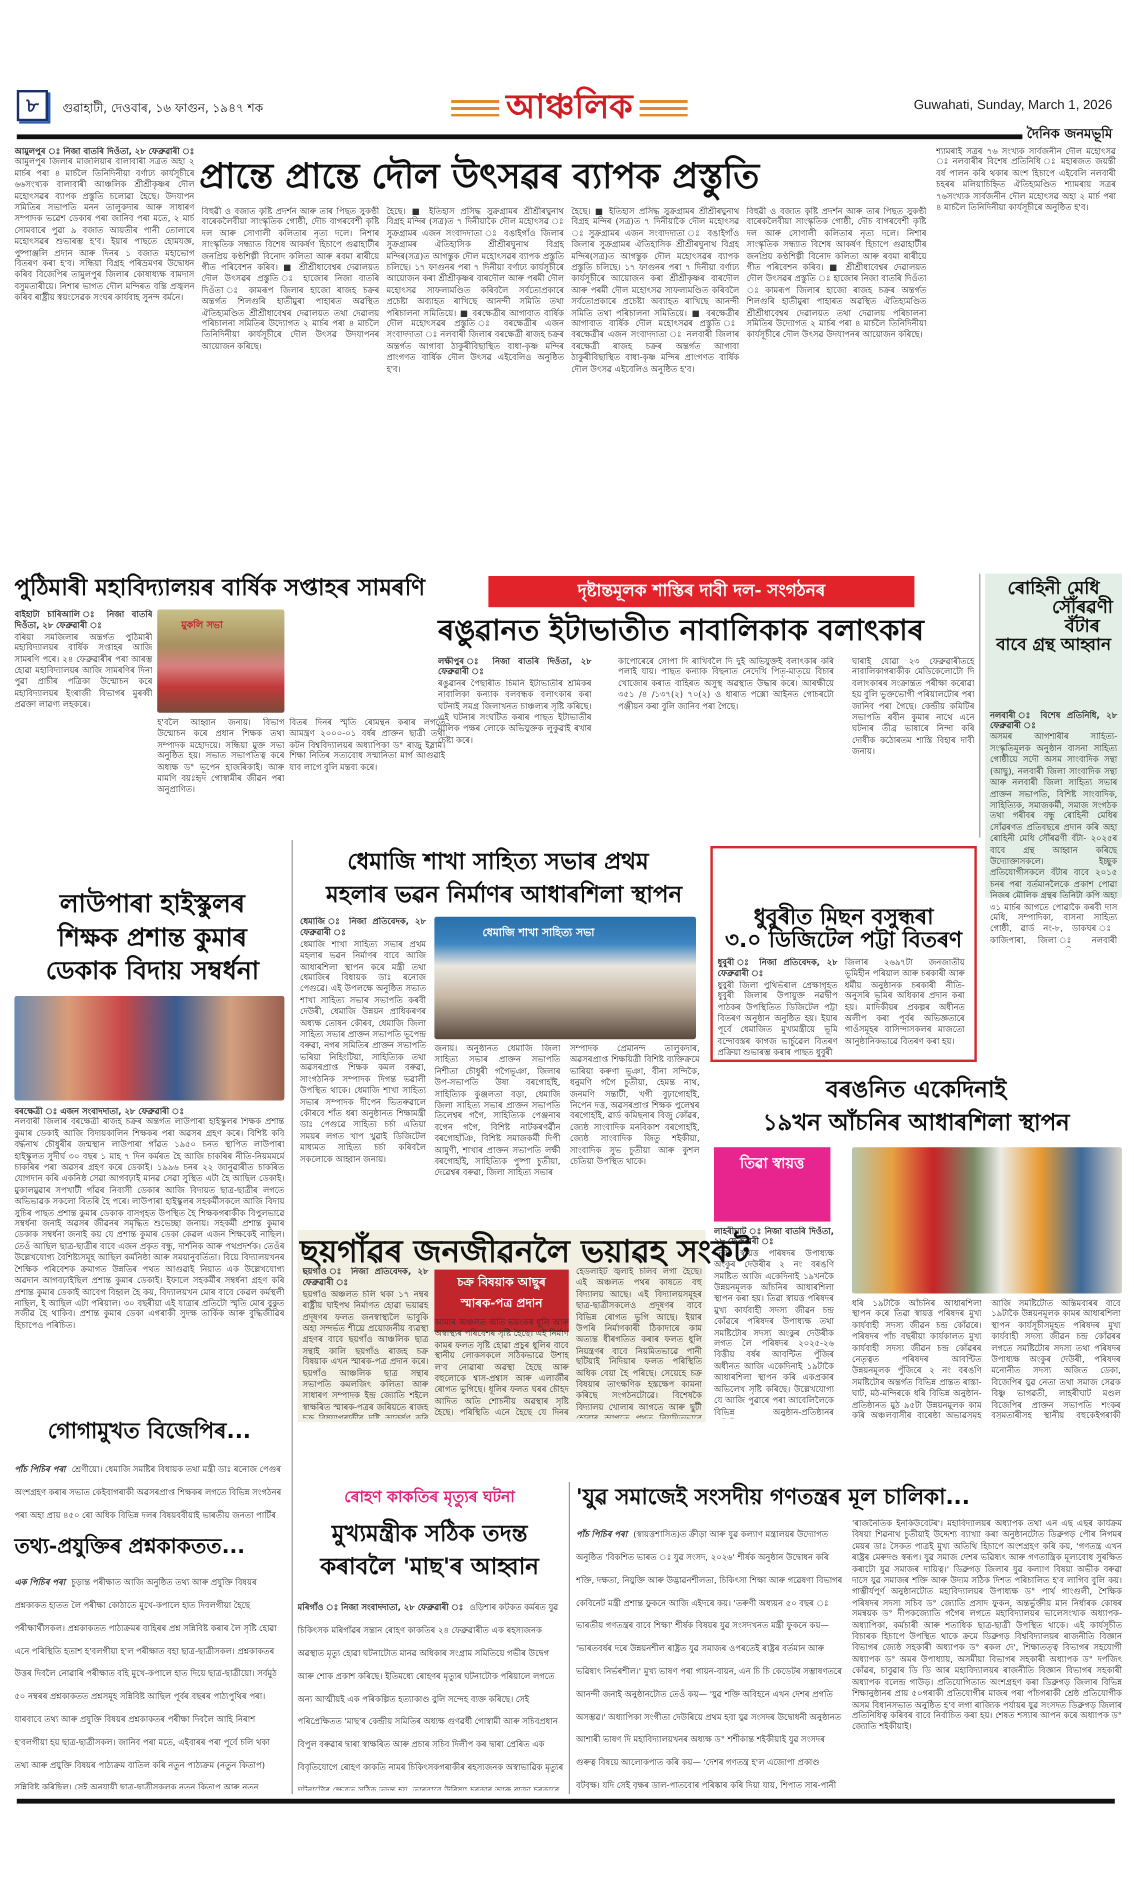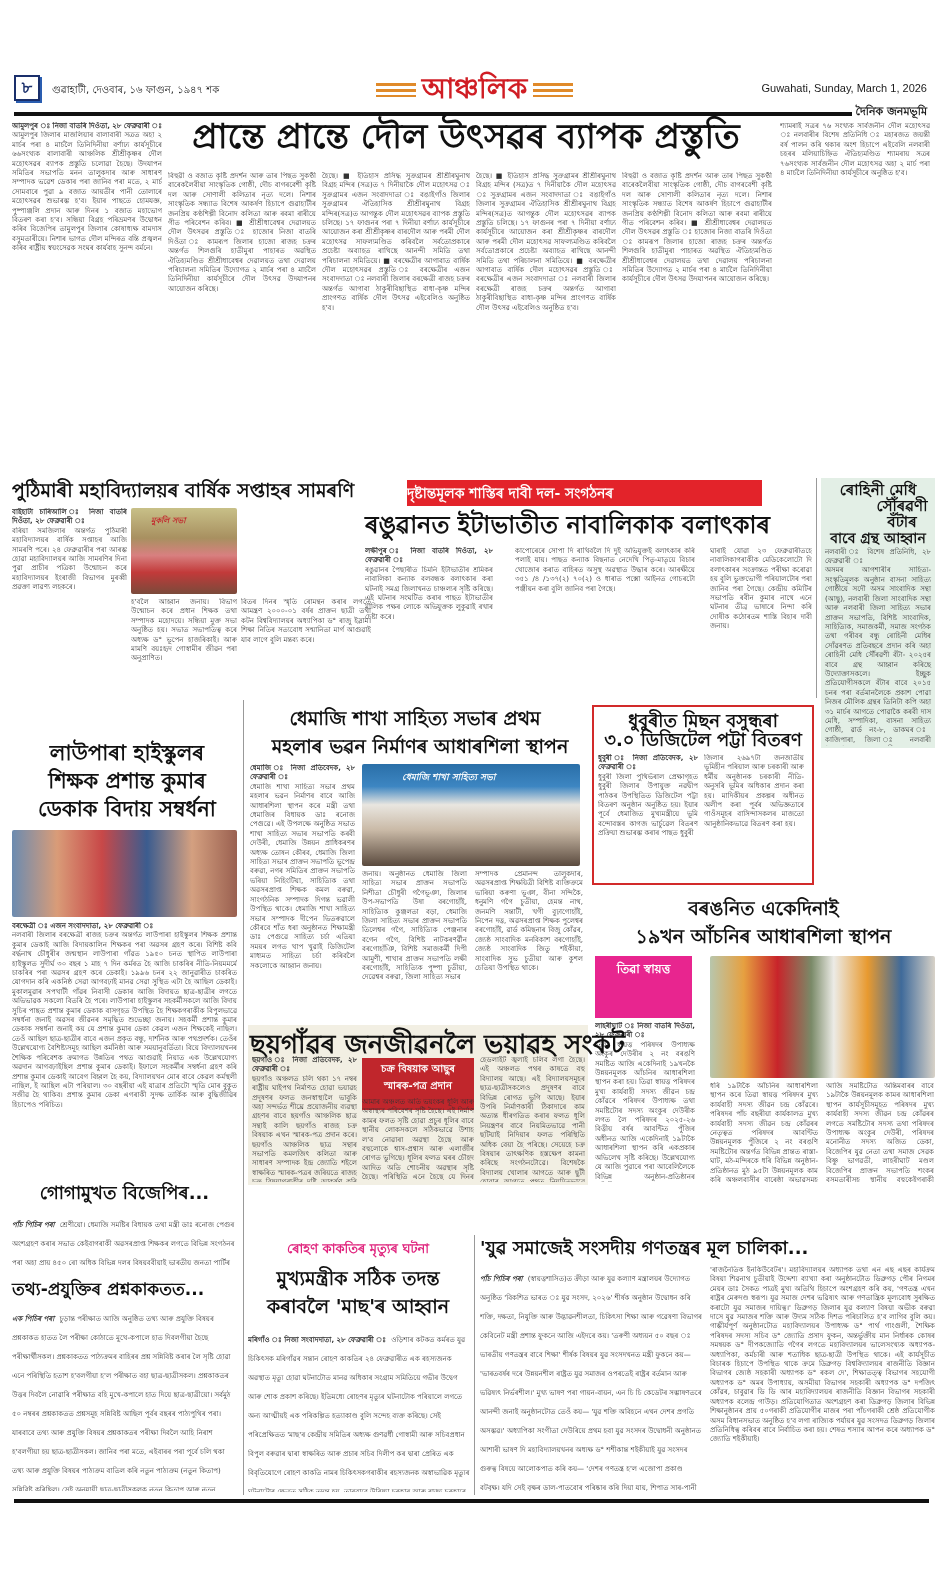--- a/index.html
+++ b/index.html
@@ -9,22 +9,22 @@
   .date-left { left: 52px; top: 82px; font-size: 10px; }
   .date-right { right: 18px; top: 82px; font-size: 11px; font-family: "Liberation Sans", sans-serif; }
   .logo { left: 367px; top: 70px; width: 215px; height: 40px; display:flex; align-items:center; justify-content:center; }
   .logo .bars { width: 40px; height: 14px; background: repeating-linear-gradient(#e08a2a 0 3px, #fff 3px 6px); }
   .logo .name { color: #d01d24; font-size: 28px; font-weight: bold; padding: 0 6px; font-family: "DejaVu Serif", serif; }
   .rule-top { left: 14px; top: 112px; width: 905px; height: 4px; border-top: 3px solid #111; border-bottom: 1px solid #111; }
   .tagline { right: 18px; top: 103px; font-size: 11px; font-weight: bold; background:#fff; padding-left: 4px; }
   .headline { font-weight: bold; color: #111; line-height: 1.08; font-family: "DejaVu Sans", sans-serif; }
   .body-text { font-size: 7px; line-height: 9.4px; color: #333; text-align: justify; overflow: hidden; }
   .col { position: absolute; overflow: hidden; }
-  .photo { position: absolute; border-radius: 2px; overflow: hidden; font-style: italic; }
-  .red-banner { background: #e3232a; color: #fff; font-weight: bold; }
+  .photo { position: absolute; border-radius: 2px; overflow: hidden; }
+  .red-banner { background: #e3232a; color: #fff; text-align: center; font-weight: bold; }
   .pink-box { background: #e8258f; color: #fff; text-align: center; font-weight: bold; }
   .crimson-box { background: #c0262c; color: #fff; text-align: center; font-weight: bold; }
   .green-box { background: #e3efe6; }
   .beige-box { background: #f2efe3; }
   .red-frame { border: 2px solid #d22a2a; }
   .bottom-rule { left: 14px; top: 1499px; width: 915px; height: 4px; background: #111; }
   .divider-v { position:absolute; width:1px; background:#999; }
 </style>
 </head>
 <body>
@@ -33,21 +33,21 @@
 <div class="abs date-left">গুৱাহাটী, দেওবাৰ, ১৬ ফাগুন, ১৯৪৭ শক</div>
 <div class="abs logo">
   <span class="bars"></span>
   <span class="name">আঞ্চলিক</span>
   <span class="bars"></span>
 </div>
 <div class="abs date-right">Guwahati, Sunday, March 1, 2026</div>
 <div class="abs rule-top"></div>
 <div class="abs tagline">দৈনিক জনমভূমি</div>
 
-<div class="abs headline" style="left:166px; top:118px; width:600px; font-size:34px; white-space:nowrap;text-align:center;">প্ৰান্তে প্ৰান্তে দৌল উৎসৱৰ ব্যাপক প্ৰস্তুতি</div>
+<div class="abs headline" style="left:166px; top:132px; width:600px; font-size:29px; white-space:nowrap;">প্ৰান্তে প্ৰান্তে দৌল উৎসৱৰ ব্যাপক প্ৰস্তুতি</div>
 <div class="col" style="left:12px; top:122px; width:150px; height:345px;">
   <div class="body-text" style="font-weight:bold;">আমুলপুৰ ঃ নিজা বাতৰি দিওঁতা, ২৮ ফেব্ৰুৱাৰী ঃ</div>
   <div class="body-text" style="height:330px;">আমুলপুৰ জিলাৰ মাজলিয়াৰ বালাবাৰী সত্ৰত অহা ২ মাৰ্চৰ পৰা ৪ মাৰ্চলৈ তিনিদিনীয়া বৰ্ণাঢ্য কাৰ্যসূচীৰে ৬৬সংখ্যক বালাবাৰী আঞ্চলিক শ্ৰীশ্ৰীকৃষ্ণৰ দৌল মহোৎসৱৰ ব্যাপক প্ৰস্তুতি চলোৱা হৈছে। উদযাপন সমিতিৰ সভাপতি মনন তালুকদাৰ আৰু সাধাৰণ সম্পাদক ভৱেশ ডেকাৰ পৰা জানিব পৰা মতে, ২ মাৰ্চ সোমবাৰে পুৱা ৯ বজাত আয়তীৰ পানী তোলাৰে মহোৎসৱৰ শুভাৰম্ভ হ'ব। ইয়াৰ পাছতে হোমযজ্ঞ, পুষ্পাঞ্জলি প্ৰদান আৰু দিনৰ ১ বজাত মহাভোগ বিতৰণ কৰা হ'ব। সন্ধিয়া বিগ্ৰহ পৰিভ্ৰমণৰ উদ্বোধন কৰিব বিজেপিৰ তামুলপুৰ জিলাৰ কোষাধ্যক্ষ বামদাস বসুমতাৰীয়ে। নিশাৰ ভাগত দৌল মন্দিৰত বন্তি প্ৰজ্বলন কৰিব ৰাষ্ট্ৰীয় স্বয়ংসেৱক সংঘৰ কাৰ্যবাহ সুনন্দ বৰ্মনে।</div>
 </div>
 <div class="col body-text" style="left:168px; top:172px; width:148px; height:295px;">বিহুৱী ও বজাত কৃষ্টি প্ৰদৰ্শন আৰু তাৰ পিছত সুকণ্ঠী বাৰেকলৈবীয়া সাংস্কৃতিক গোষ্ঠী, দৌচ বাগৰবেশী কৃষ্টি দল আৰু সোণালী কলিতাৰ নৃত্য দলে। নিশাৰ সাংস্কৃতিক সন্ধ্যাত বিশেষ আকৰ্ষণ হিচাপে গুৱাহাটীৰ জনপ্ৰিয় কণ্ঠশিল্পী বিনোদ কলিতা আৰু ৰবমা ৰাৰীয়ে গীত পৰিবেশন কৰিব। ■ শ্ৰীশ্ৰীধাবেশ্বৰ দেৱালয়ত দৌল উৎসৱৰ প্ৰস্তুতি ঃ হাজোৰ নিজা বাতৰি দিওঁতা ঃ কামৰূপ জিলাৰ হাজো ৰাজহ চক্ৰৰ অন্তৰ্গত শিলগুৰি হাতীমুৰা পাহাৰত অৱস্থিত ঐতিহ্যমণ্ডিত শ্ৰীশ্ৰীধাবেশ্বৰ দেৱালয়ত তথা দেৱালয় পৰিচালনা সমিতিৰ উদ্যোগত ২ মাৰ্চৰ পৰা ৪ মাৰ্চলৈ তিনিদিনীয়া কাৰ্যসূচীৰে দৌল উৎসৱ উদযাপনৰ আয়োজন কৰিছে।</div>
 <div class="col body-text" style="left:322px; top:172px; width:148px; height:295px;">হৈছে। ■ ইতিহাস প্ৰসিদ্ধ সুক্ৰগ্ৰামৰ শ্ৰীশ্ৰীৰঘুনাথ বিগ্ৰহ মন্দিৰ (সত্ৰ)ত ৭ দিনীয়াকৈ দৌল মহোৎসৱ ঃ সুক্ৰগ্ৰামৰ এজন সংবাদদাতা ঃ বঙাইগাঁও জিলাৰ সুক্ৰগ্ৰামৰ ঐতিহাসিক শ্ৰীশ্ৰীৰঘুনাথ বিগ্ৰহ মন্দিৰ(সত্ৰ)ত আগন্তুক দৌল মহোৎসৱৰ ব্যাপক প্ৰস্তুতি চলিছে। ১৭ ফাগুনৰ পৰা ৭ দিনীয়া বৰ্ণাঢ্য কাৰ্যসূচীৰে আয়োজন কৰা শ্ৰীশ্ৰীকৃষ্ণৰ বাৰদৌল আৰু পৰমী দৌল মহোৎসৱ সাফল্যমণ্ডিত কৰিবলৈ সৰ্বতোপ্ৰকাৰে প্ৰচেষ্টা অব্যাহত ৰাখিছে আনন্দী সমিতি তথা পৰিচালনা সমিতিয়ে। ■ বৰক্ষেত্ৰীৰ আগাবাত বাৰ্ষিক দৌল মহোৎসৱৰ প্ৰস্তুতি ঃ বৰক্ষেত্ৰীৰ এজন সংবাদদাতা ঃ নলবাৰী জিলাৰ বৰক্ষেত্ৰী ৰাজহ চক্ৰৰ অন্তৰ্গত আগাবা ঠাকুৰীবিছাস্থিত বাধা-কৃষ্ণ মন্দিৰ প্ৰাংগণত বাৰ্ষিক দৌল উৎসৱ এইবেলিও অনুষ্ঠিত হ'ব।</div>
 <div class="col body-text" style="left:476px; top:172px; width:140px; height:295px;">হৈছে। ■ ইতিহাস প্ৰসিদ্ধ সুক্ৰগ্ৰামৰ শ্ৰীশ্ৰীৰঘুনাথ বিগ্ৰহ মন্দিৰ (সত্ৰ)ত ৭ দিনীয়াকৈ দৌল মহোৎসৱ ঃ সুক্ৰগ্ৰামৰ এজন সংবাদদাতা ঃ বঙাইগাঁও জিলাৰ সুক্ৰগ্ৰামৰ ঐতিহাসিক শ্ৰীশ্ৰীৰঘুনাথ বিগ্ৰহ মন্দিৰ(সত্ৰ)ত আগন্তুক দৌল মহোৎসৱৰ ব্যাপক প্ৰস্তুতি চলিছে। ১৭ ফাগুনৰ পৰা ৭ দিনীয়া বৰ্ণাঢ্য কাৰ্যসূচীৰে আয়োজন কৰা শ্ৰীশ্ৰীকৃষ্ণৰ বাৰদৌল আৰু পৰমী দৌল মহোৎসৱ সাফল্যমণ্ডিত কৰিবলৈ সৰ্বতোপ্ৰকাৰে প্ৰচেষ্টা অব্যাহত ৰাখিছে আনন্দী সমিতি তথা পৰিচালনা সমিতিয়ে। ■ বৰক্ষেত্ৰীৰ আগাবাত বাৰ্ষিক দৌল মহোৎসৱৰ প্ৰস্তুতি ঃ বৰক্ষেত্ৰীৰ এজন সংবাদদাতা ঃ নলবাৰী জিলাৰ বৰক্ষেত্ৰী ৰাজহ চক্ৰৰ অন্তৰ্গত আগাবা ঠাকুৰীবিছাস্থিত বাধা-কৃষ্ণ মন্দিৰ প্ৰাংগণত বাৰ্ষিক দৌল উৎসৱ এইবেলিও অনুষ্ঠিত হ'ব।</div>
 <div class="col body-text" style="left:622px; top:172px; width:150px; height:295px;">বিহুৱী ও বজাত কৃষ্টি প্ৰদৰ্শন আৰু তাৰ পিছত সুকণ্ঠী বাৰেকলৈবীয়া সাংস্কৃতিক গোষ্ঠী, দৌচ বাগৰবেশী কৃষ্টি দল আৰু সোণালী কলিতাৰ নৃত্য দলে। নিশাৰ সাংস্কৃতিক সন্ধ্যাত বিশেষ আকৰ্ষণ হিচাপে গুৱাহাটীৰ জনপ্ৰিয় কণ্ঠশিল্পী বিনোদ কলিতা আৰু ৰবমা ৰাৰীয়ে গীত পৰিবেশন কৰিব। ■ শ্ৰীশ্ৰীধাবেশ্বৰ দেৱালয়ত দৌল উৎসৱৰ প্ৰস্তুতি ঃ হাজোৰ নিজা বাতৰি দিওঁতা ঃ কামৰূপ জিলাৰ হাজো ৰাজহ চক্ৰৰ অন্তৰ্গত শিলগুৰি হাতীমুৰা পাহাৰত অৱস্থিত ঐতিহ্যমণ্ডিত শ্ৰীশ্ৰীধাবেশ্বৰ দেৱালয়ত তথা দেৱালয় পৰিচালনা সমিতিৰ উদ্যোগত ২ মাৰ্চৰ পৰা ৪ মাৰ্চলৈ তিনিদিনীয়া কাৰ্যসূচীৰে দৌল উৎসৱ উদযাপনৰ আয়োজন কৰিছে।</div>
 <div class="col body-text" style="left:780px; top:122px; width:150px; height:345px;">শ্যামৰাই সত্ৰৰ ৭৬ সংখ্যক সাৰ্বজনীন দৌল মহোৎসৱ ঃ নলবাৰীৰ বিশেষ প্ৰতিনিধি ঃ মহাৰজত জয়ন্তী বৰ্ষ পালন কৰি থকাৰ অংশ হিচাপে এইবেলি নলবাৰী চহৰৰ মলিয়াচিহ্নিত ঐতিহ্যমণ্ডিত শ্যামৰায় সত্ৰৰ ৭৬সংখ্যক সাৰ্বজনীন দৌল মহোৎসৱ অহা ২ মাৰ্চ পৰা ৪ মাৰ্চলৈ তিনিদিনীয়া কাৰ্যসূচীৰে অনুষ্ঠিত হ'ব।</div>
 
@@ -68,21 +68,21 @@
   <div class="body-text" style="font-weight:bold;">লক্ষীপুৰ ঃ নিজা বাতৰি দিওঁতা, ২৮ ফেব্ৰুৱাৰী ঃ</div>
   <div class="body-text">ৰঙুৱানৰ পৈছাৰীত চিমনি ইটাভাতীৰ শ্ৰমিকৰ নাবালিকা কন্যাক বলবন্ধক বলাৎকাৰ কৰা ঘটনাই সমগ্ৰ জিলাখনত চাঞ্চল্যৰ সৃষ্টি কৰিছে। এই ঘটনাৰ সংঘটিত কৰাৰ পাছত ইটাভাতীৰ মালিক পক্ষৰ লোকে অভিযুক্তক লুকুৱাই ৰখাৰ চেষ্টা কৰে।</div>
 </div>
 <div class="col body-text" style="left:515px; top:547px; width:180px; height:145px;">কাপোৰেৰে সোপা দি ৰাখিবলৈ দি দুই অভিযুক্তই বলাৎকাৰ কৰি পলাই যায়। পাছত কন্যাক বিছনাত নেদেখি পিতৃ-মাতৃয়ে বিচাৰ খোজোৰ কৰাত বাহিৰত অসুস্থ অৱস্থাত উদ্ধাৰ কৰে। আৰক্ষীয়ে ৩৫১ /৪ /১৩৭(২) ৭০(২) ও ধাৰাত পক্সো আইনত গোচৰটো পঞ্জীয়ন কৰা বুলি জানিব পৰা গৈছে।</div>
 <div class="col body-text" style="left:710px; top:547px; width:102px; height:145px;">ঘাৰাই যোৱা ২৩ ফেব্ৰুৱাৰীতহে নাবালিকাগৰাকীক মেডিকেলোটো দি বলাৎকাৰৰ সংক্ৰান্তত পৰীক্ষা কৰোৱা হয় বুলি ভুক্তভোগী পৰিয়ালটোৰ পৰা জানিব পৰা গৈছে। কেন্দ্ৰীয় কমিটিৰ সভাপতি ৰবীন কুমাৰ নাথে এনে ঘটনাৰ তীব্ৰ ভাষাৰে নিন্দা কৰি দোষীক কঠোৰতম শাস্তি বিহাৰ দাবী জনায়।</div>
 
 <div class="abs green-box" style="left:821px; top:478px; width:114px; height:270px;">
   <div class="headline" style="text-align:center; font-size:15px; margin-top:4px;">ৰোহিনী মেধি</div>
   <div class="headline" style="text-align:center; font-size:15px;margin-left:48px;">সৌঁৰৱণী বঁটাৰ</div>
   <div class="headline" style="text-align:center; font-size:14px;">বাবে গ্ৰন্থ আহ্বান</div>
-  <div class="body-text" style="font-weight:normal; padding:2px 4px 0;">নলবাৰী ঃ বিশেষ প্ৰতিনিধি, ২৮ ফেব্ৰুৱাৰী ঃ</div>
+  <div class="body-text" style="font-weight:bold; padding:2px 4px 0;margin-top:44px;">নলবাৰী ঃ বিশেষ প্ৰতিনিধি, ২৮ ফেব্ৰুৱাৰী ঃ</div>
   <div class="body-text" style="padding:0 4px; height:180px;">অসমৰ আগশাৰীৰ সাহিত্য-সংস্কৃতিমূলক অনুষ্ঠান বাসনা সাহিত্য গোষ্ঠীয়ে সদৌ অসম সাংবাদিক সন্থা (আছু), নলবাৰী জিলা সাংবাদিক সন্থা আৰু নলবাৰী জিলা সাহিত্য সভাৰ প্ৰাক্তন সভাপতি, বিশিষ্ট সাংবাদিক, সাহিত্যিক, সমাজকৰ্মী, সমাজ সংগঠক তথা গৰীবৰ বন্ধু ৰোহিনী মেধিৰ সোঁৱৰণত প্ৰতিবছৰে প্ৰদান কৰি অহা ৰোহিনী মেধি সৌঁৰৱণী বঁটা- ২০২৫ৰ বাবে গ্ৰন্থ আহ্বান কৰিছে উদ্যোক্তাসকলে। ইচ্ছুক প্ৰতিযোগীসকলে বঁটাৰ বাবে ২০১৫ চনৰ পৰা বৰ্তমানলৈকে প্ৰকাশ পোৱা নিজৰ মৌলিক গ্ৰন্থৰ তিনিটা কপি অহা ৩১ মাৰ্চৰ আগতে পোৱাকৈ কৰবী দাস মেধি, সম্পাদিকা, বাসনা সাহিত্য গোষ্ঠী, ৱাৰ্ড নং-৮, ডাকঘৰ ঃ কাজিপাৰা, জিলা ঃ নলবাৰী (অসম), পিন-৭৮১৩৩৫, মবাইল-৬০০২৪২৪৪৭০ ঠিকনাত প্ৰেৰণ কৰিবলৈ এক প্ৰেছ বিজ্ঞপ্তিযোগে জনাইছে। এই বঁটাটো অহা ৬ জুনত অবেলি ৩ বজাত গুৱাহাটী প্ৰেছ ক্লাবত বিশিষ্ট সাংবাদিক প্ৰয়াত ৰোহিনী মেধি একাদশ মৃত্যুবাৰ্ষিকী তিথিত প্ৰদান কৰা হ'ব বুলি বাসনা সাহিত্য গোষ্ঠীৰ উদ্যোক্তাসকলে নিশ্চিত কৰিছে।</div>
 </div>
 
 <div class="abs headline" style="left:12px; top:742px; width:230px; text-align:center; font-size:21px;">লাউপাৰা হাইস্কুলৰ</div>
 <div class="abs headline" style="left:12px; top:770px; width:230px; text-align:center; font-size:21px;">শিক্ষক প্ৰশান্ত কুমাৰ</div>
 <div class="abs headline" style="left:12px; top:798px; width:230px; text-align:center; font-size:21px;">ডেকাক বিদায় সম্বৰ্ধনা</div>
 <div class="photo" style="left:12px; top:830px; width:225px; height:87px; background:linear-gradient(90deg,#6b8bb0 0%,#d99c78 20%,#c84848 40%,#3b5c8f 60%,#d4a080 80%,#9a6050 100%);"></div>
 <div class="col" style="left:12px; top:922px; width:225px; height:250px;">
   <div class="body-text" style="font-weight:bold;">বৰক্ষেত্ৰী ঃ এজন সংবাদদাতা, ২৮ ফেব্ৰুৱাৰী ঃ</div>
   <div class="body-text" style="height:235px;">নলবাৰী জিলাৰ বৰক্ষেত্ৰী ৰাজহ চক্ৰৰ অন্তৰ্গত লাউপাৰা হাইস্কুলৰ শিক্ষক প্ৰশান্ত কুমাৰ ডেকাই আজি বিদায়কালিন শিক্ষকৰ পৰা অৱসৰ গ্ৰহণ কৰে। বিশিষ্ট কবি বৰ্দ্ধনাথ চৌধুৰীৰ জন্মস্থান লাউপাৰা গাঁৱত ১৯৫০ চনত স্থাপিত লাউপাৰা হাইস্কুলত সুদীৰ্ঘ ৩০ বছৰ ১ মাহ ৭ দিন কৰ্মৰত হৈ আজি চাকৰিৰ নীতি-নিয়মমৰ্মে চাকৰিৰ পৰা অৱসৰ গ্ৰহণ কৰে ডেকাই। ১৯৯৬ চনৰ ২২ জানুৱাৰীত চাকৰিত যোগদান কৰি একনিষ্ঠ সেৱা আগবঢ়াই মানৱ সেৱা সুস্থিত এটা হৈ আছিল ডেকাই। মুকালমুৱাৰ সপখাটী গাঁৱৰ নিবাসী ডেকাৰ আজি বিদায়ত ছাত্ৰ-ছাত্ৰীৰ লগতে অভিভাৱক সকলো বিতৰি হৈ পৰে। লাউপাৰা হাইস্কুলৰ সহকৰ্মীসকলে আজি বিদায় সুচিৰ পাছত প্ৰশান্ত কুমাৰ ডেকাক বাসগৃহত উপস্থিত হৈ শিক্ষকগৰাকীক বিপুলভাৱে সম্বৰ্ধনা জনাই অৱসৰ জীৱনৰ সমৃদ্ধিত শুভেচ্ছা জনায়। সহকৰ্মী প্ৰশান্ত কুমাৰ ডেকাক সম্বৰ্ধনা জনাই কয় যে প্ৰশান্ত কুমাৰ ডেকা কেৱল এজন শিক্ষকেই নাছিল। তেওঁ আছিল ছাত্ৰ-ছাত্ৰীৰ বাবে এজন প্ৰকৃত বন্ধু, দাৰ্শনিক আৰু পথপ্ৰদৰ্শক। তেওঁৰ উল্লেখযোগ্য বৈশিষ্ট্যসমূহ আছিল কৰ্মনিষ্ঠা আৰু সময়ানুবৰ্তিতা। বিয়ে বিদ্যালয়খনৰ শৈক্ষিক পৰিবেশক ক্ৰমাগত উন্নতিৰ পথত আগুৱাই নিয়াত এক উল্লেখযোগ্য অৱদান আগবঢ়াইছিল প্ৰশান্ত কুমাৰ ডেকাই। ইফালে সহকৰ্মীৰ সম্বৰ্ধনা গ্ৰহণ কৰি প্ৰশান্ত কুমাৰ ডেকাই আবেগ বিহ্বল হৈ কয়, বিদ্যালয়খন মোৰ বাবে কেৱল কৰ্মস্থলী নাছিল, ই আছিল এটা পৰিয়াল। ৩০ বছৰীয়া এই যাত্ৰাৰ প্ৰতিটো স্মৃতি মোৰ বুকুত সজীৱ হৈ থাকিব। প্ৰশান্ত কুমাৰ ডেকা এগৰাকী সুদক্ষ তাৰ্কিক আৰু বুদ্ধিজীৱিৰ হিচাপেও পৰিচিত।</div>
@@ -94,21 +94,21 @@
   <div class="body-text" style="font-weight:bold;">ধেমাজি ঃ নিজা প্ৰতিবেদক, ২৮ ফেব্ৰুৱাৰী ঃ</div>
   <div class="body-text" style="height:228px;">ধেমাজি শাখা সাহিত্য সভাৰ প্ৰথম মহলাৰ ভৱন নিৰ্মাণৰ বাবে আজি আধাৰশিলা স্থাপন কৰে মন্ত্ৰী তথা ধেমাজিৰ বিধায়ক ডাঃ ৰনোজ পেগুৱে। এই উপলক্ষে অনুষ্ঠিত সভাত শাখা সাহিত্য সভাৰ সভাপতি কৰবী দেউৰী, ধেমাজি উন্নয়ন প্ৰাধিকৰণৰ অধ্যক্ষ তোষন কৌৰব, ধেমাজি জিলা সাহিত্য সভাৰ প্ৰাক্তন সভাপতি ভূপেন্দ্ৰ বৰুৱা, নগৰ সমিতিৰ প্ৰাক্তন সভাপতি ভৰিয়া নিহিংটিয়া, সাহিত্যিক তথা অৱসৰপ্ৰাপ্ত শিক্ষক কমল বৰুৱা, সাংগঠনিক সম্পাদক দিগন্ত ভৱালী উপস্থিত থাকে। ধেমাজি শাখা সাহিত্য সভাৰ সম্পাদক দীপেন ভিতৰুৱালে কৌৰবে শাঁত ধৰা অনুষ্ঠানত শিক্ষামন্ত্ৰী ডাঃ পেগুৱে সাহিত্য চৰ্চা এতিয়া সময়ৰ লগত খাপ খুৱাই ডিজিটেল মাধ্যমত সাহিত্য চৰ্চা কৰিবলৈ সকলোকে আহ্বান জনায়।</div>
 </div>
 <div class="photo" style="left:362px; top:764px; width:218px; height:102px; background:linear-gradient(180deg,#2a6fa8 0%,#3d86c2 22%,#e9e6e0 40%,#c9b9a6 65%,#5a4a3e 100%);">
   <div style="position:absolute; top:6px; left:40px; color:#fff; font-size:9px; font-weight:bold;">ধেমাজি শাখা সাহিত্য সভা</div>
 </div>
 <div class="col body-text" style="left:362px; top:870px; width:105px; height:125px;">জনায়। অনুষ্ঠানত ধেমাজি জিলা সাহিত্য সভাৰ প্ৰাক্তন সভাপতি নিশীতা চৌধুৰী গগৈভূঞা, জিলাৰ উপ-সভাপতি উষা বৰগোহাঁই, সাহিত্যিক কুঞ্জলতা বড়া, ধেমাজি জিলা সাহিত্য সভাৰ প্ৰাক্তন সভাপতি তিলেশ্বৰ গগৈ, সাহিত্যিক পেঞ্জনাৰ বগেন গগৈ, বিশিষ্ট নাটকৰণৰ্ৱীন বৰগোহাঁঞি, বিশিষ্ট সমাজকৰ্মী দিপী আমুণী, শাখাৰ প্ৰাক্তন সভাপতি লক্ষী বৰগোহাঁই, সাহিত্যিক পুষ্পা চুতীয়া, দেৱেশ্বৰ বৰুৱা, জিলা সাহিত্য সভাৰ</div>
 <div class="col body-text" style="left:475px; top:870px; width:108px; height:125px;">সম্পাদক প্ৰেমানন্দ তালুকদাৰ, অৱসৰপ্ৰাপ্ত শিক্ষয়িত্ৰী বিশিষ্ট ব্যক্তিক্ৰমে ভাৰিয়া কৰুণা ভূঞা, বীনা সন্দিকৈ, ধনুমণি গগৈ চুতীয়া, হেমন্ত নাথ, জনমণি সন্তাটী, খগী বুঢ়াগোহাঁই, নিপেন দত্ত, অৱসৰপ্ৰাপ্ত শিক্ষক পুলেশ্বৰ বৰগোহাঁই, ৱাৰ্ড কমিছনাৰ বিজু কোঁৱৰ, জ্যেষ্ঠ সাংবাদিক মনবিকাশ বৰগোহাঁই, জ্যেষ্ঠ সাংবাদিক জিতু শইকীয়া, সাংবাদিক সুভ চুতীয়া আৰু কুশল চেতিয়া উপস্থিত থাকে।</div>
 
 <div class="abs red-frame" style="left:592px; top:705px; width:222px; height:180px; padding:4px;">
-  <div class="headline" style="text-align:center; font-size:18px;">ধুবুৰীত মিছন বসুন্ধৰা</div>
+  <div class="headline" style="text-align:center; font-size:18px;margin-top:44px;">ধুবুৰীত মিছন বসুন্ধৰা</div>
   <div class="headline" style="text-align:center; font-size:18px; margin-bottom:4px;">৩.০ ডিজিটেল পট্টা বিতৰণ</div>
   <div style="display:flex; gap:6px;">
     <div style="width:100px;">
       <div class="body-text" style="font-weight:bold;">ধুবুৰী ঃ নিজা প্ৰতিবেদক, ২৮ ফেব্ৰুৱাৰী ঃ</div>
       <div class="body-text" style="height:96px;">ধুবুৰী জিলা পুথিভঁৰাল প্ৰেক্ষাগৃহত ধুবুৰী জিলাৰ উপায়ুক্ত নৱদ্বীপ পাঠকৰ উপস্থিতিত ডিজিটেল পট্টা বিতৰণ অনুষ্ঠান অনুষ্ঠিত হয়। ইয়াৰ পূৰ্বে ধেমাজিত মুখ্যমন্ত্ৰীয়ে ভূমি বন্দোবস্তৰ কাগজ ভাৰ্চুৱেল বিতৰণ প্ৰক্ৰিয়া শুভাৰম্ভ কৰাৰ পাছত ধুবুৰী</div>
     </div>
     <div class="body-text" style="width:100px; height:105px;">জিলাৰ ২৬৯৭টা জনজাতীয় ভূমিহীন পৰিয়াল আৰু চৰকাৰী আৰু ধৰ্মীয় অনুষ্ঠানক চৰকাৰী নীতি-অনুসৰি ভূমিৰ অধিকাৰ প্ৰদান কৰা হয়। মাদিকীয়ৰ প্ৰকল্পৰ অধীনত অলীপ কৰা পূৰ্বৰ অভিজ্ঞতাৰে গাওঁসমূহৰ বাসিন্দাসকলৰ মাজতো আনুষ্ঠানিকভাৱে বিতৰণ কৰা হয়।</div>
   </div>
 </div>
 

